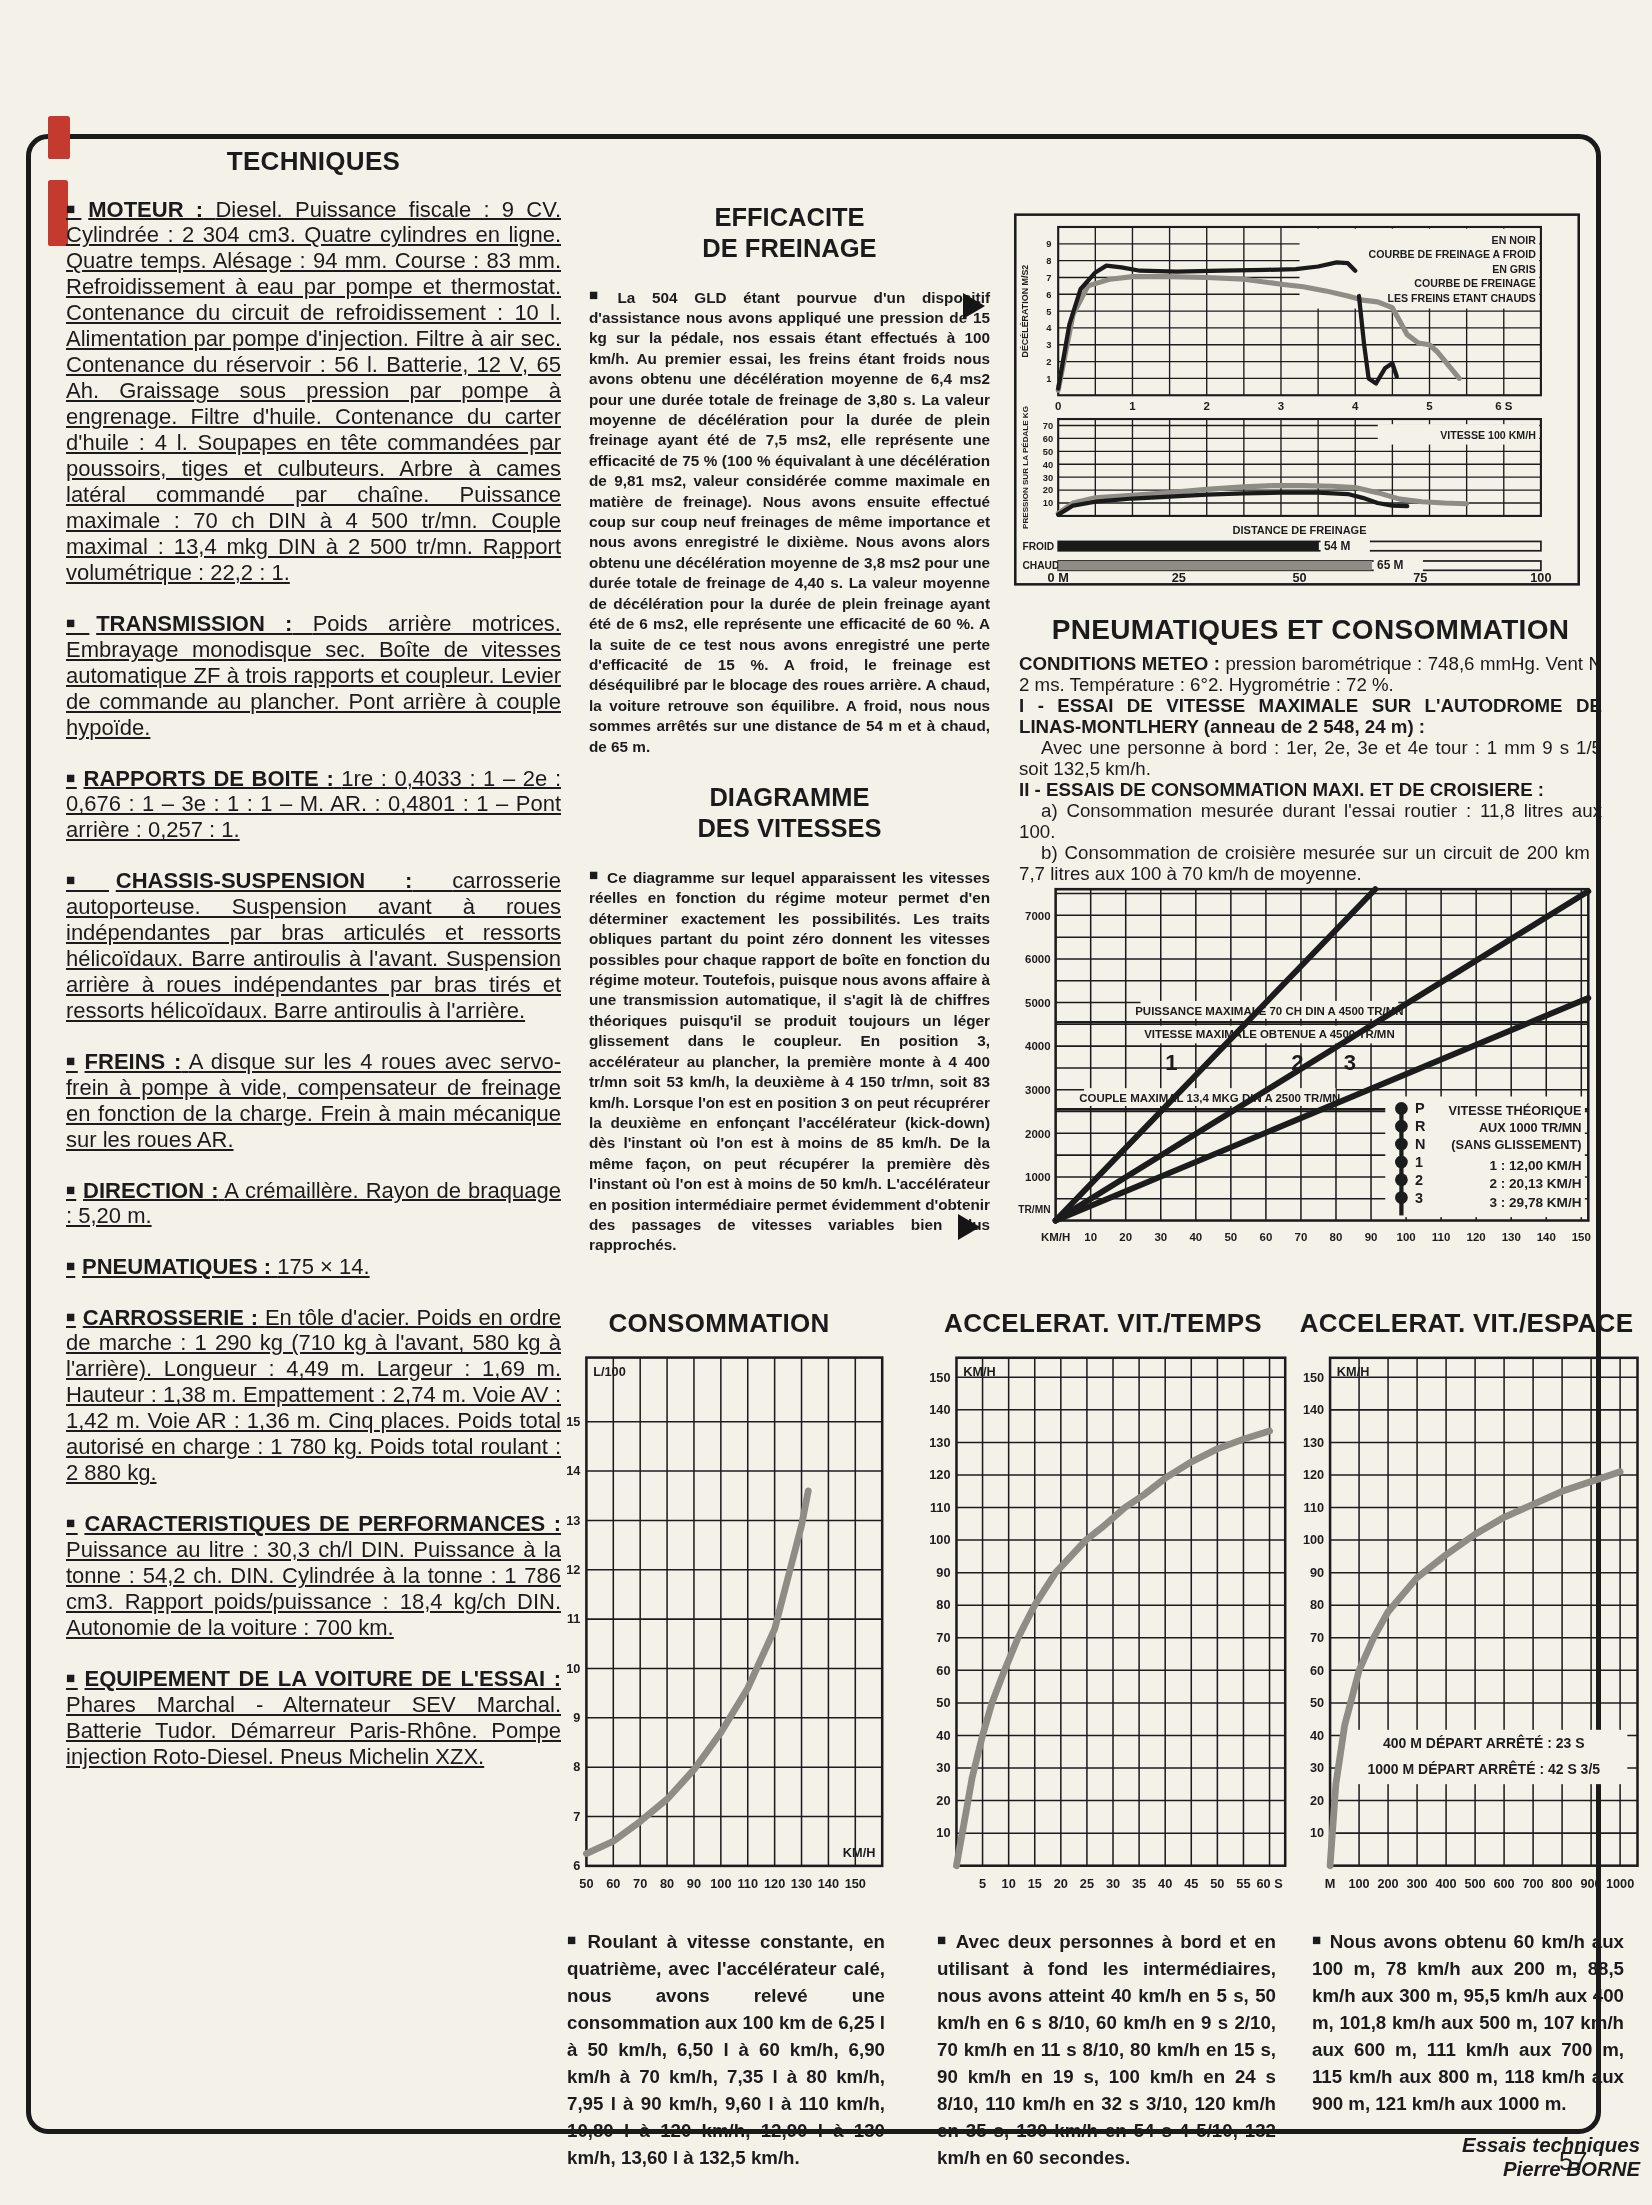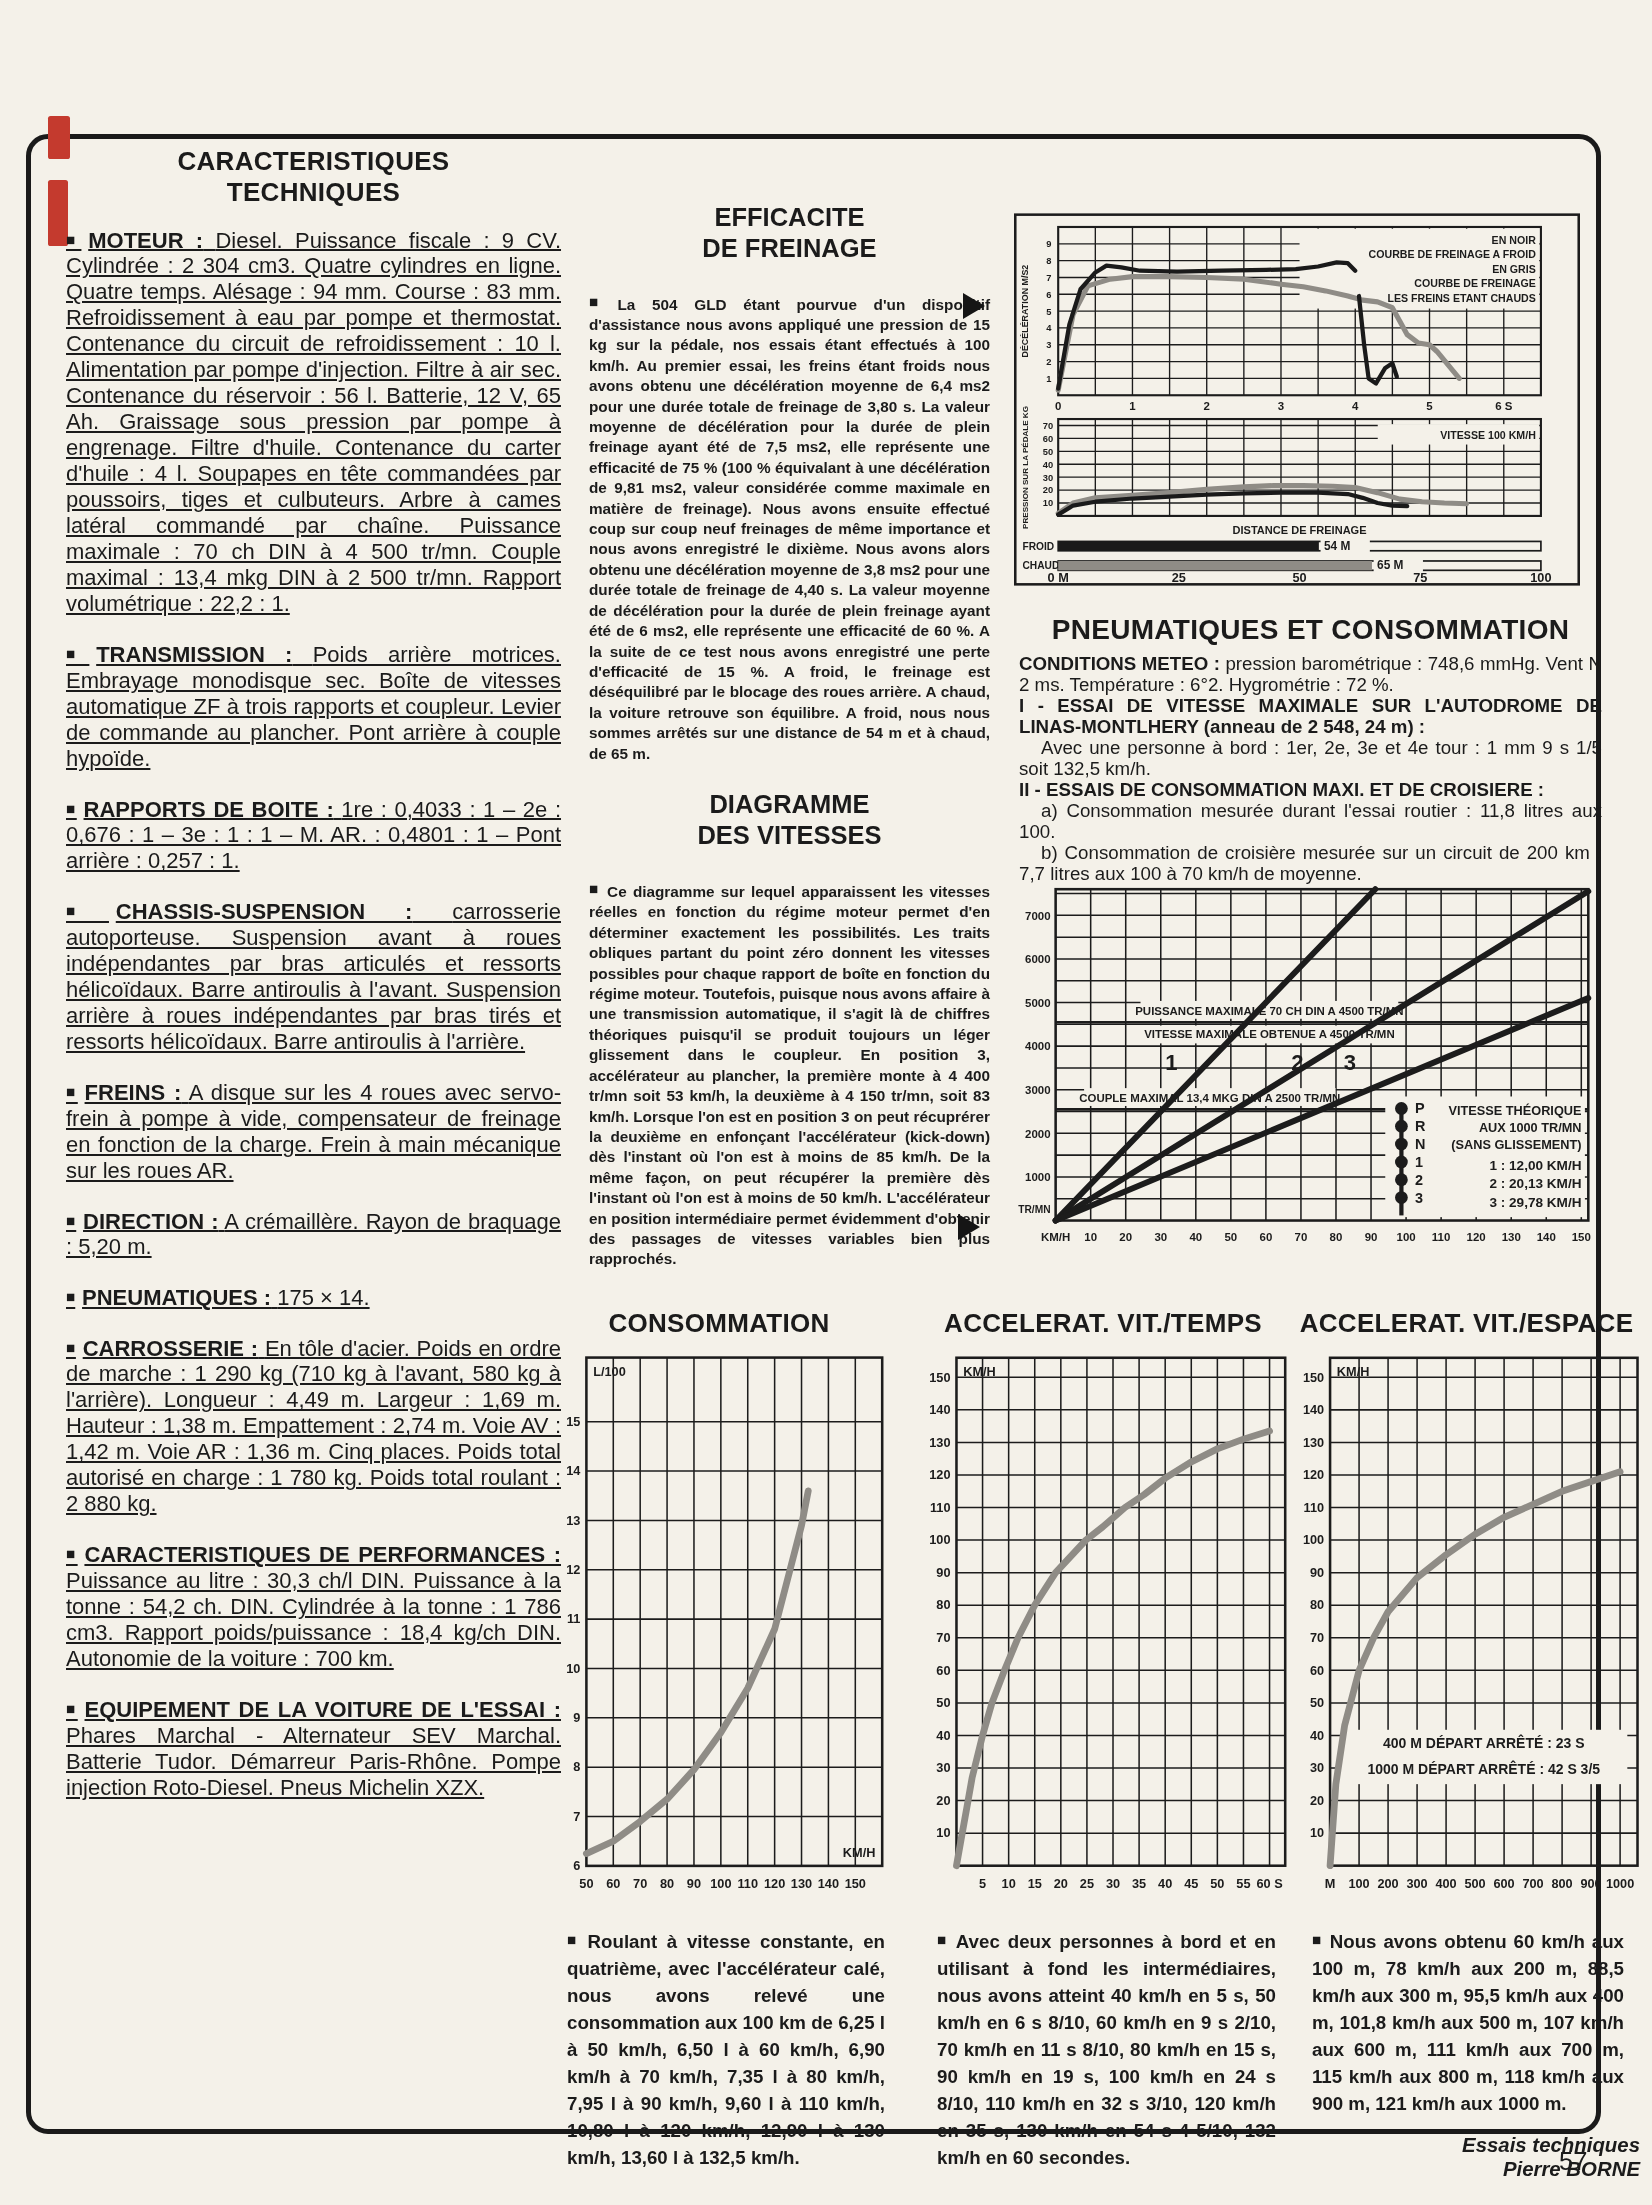--- a/index.html
+++ b/index.html
@@ -8,41 +8,40 @@
   .frame{position:absolute;left:25.5px;top:134px;width:1575px;height:2000px;
          border:5.1px solid #1a1a1a;border-radius:22px;box-sizing:border-box;}
   .redmark{position:absolute;background:#c43a2e;border-radius:2.6px;}
   .abs{position:absolute;}
   .center{text-align:center;}
   .big-title{font-size:26px;font-weight:700;letter-spacing:0.3px;line-height:31px;}
   .col-title{font-size:25.5px;font-weight:700;line-height:31px;}
   .left-p{font-size:22px;line-height:26px;text-align:justify;margin:24px 0 0;text-decoration:underline;}
   .left-p .blt,.mid-p .blt,.bot-p .blt,.perf-p .blt{font-size:15.3px;vertical-align:2.6px;margin-right:6.8px;}
   .lbl{font-weight:700;}
-  .mid-p{font-weight:700;font-size:15.3px;line-height:20.4px;text-align:justify;margin:28px 0 0;}
+  .mid-p{font-weight:700;font-size:15.3px;line-height:20.4px;text-align:justify;margin:21px 0 0;}
   .perf-p{font-size:18.7px;line-height:21px;text-align:justify;margin:0;}
   .perf-p.b{font-weight:700;}
   .perf-p.ind{text-indent:22px;}
   .bot-p{font-weight:700;font-size:18.7px;line-height:27px;text-align:justify;margin:16px;}
   .byline{font-weight:700;font-style:italic;text-align:right;font-size:20.4px;line-height:24px;margin-top:8.5px;}
   .pagenum{font-size:25.5px;font-weight:400;}
   .arrow-right{width:0;height:0;border-left:22px solid #151515;
                border-top:13.6px solid transparent;border-bottom:13.6px solid transparent;}
   .chart{position:absolute;}
 </style>
 </head>
 <body>
 
 <div class="page">
   <div class="frame"></div>
   <div class="redmark" style="left:48px;top:116px;width:22px;height:43px;"></div>
   <div class="redmark" style="left:48px;top:180px;width:20.4px;height:66px;"></div>
 
   <div class="abs" style="left:66px;top:146px;width:495px;">
-    <div class="center big-title">CARACTERISTIQUES</div>
     <div class="center big-title">TECHNIQUES</div>
     <p class="left-p" style="margin-top:18.7px"><span class="blt">■</span><span class="lbl">MOTEUR :</span> <span>Diesel. Puissance fiscale : 9 CV. Cylindrée : 2 304 cm3. Quatre cylindres en ligne. Quatre temps. Alésage : 94 mm. Course : 83 mm. Refroidissement à eau par pompe et thermostat. Contenance du circuit de refroidissement : 10 l. Alimentation par pompe d'injection. Filtre à air sec. Contenance du réservoir : 56 l. Batterie, 12 V, 65 Ah. Graissage sous pression par pompe à engrenage. Filtre d'huile. Contenance du carter d'huile : 4 l. Soupapes en tête commandées par poussoirs, tiges et culbuteurs. Arbre à cames latéral commandé par chaîne. Puissance maximale : 70 ch DIN à 4 500 tr/mn. Couple maximal : 13,4 mkg DIN à 2 500 tr/mn. Rapport volumétrique : 22,2 : 1.</span></p>
     <p class="left-p"><span class="blt">■</span><span class="lbl">TRANSMISSION :</span> <span>Poids arrière motrices. Embrayage monodisque sec. Boîte de vitesses automatique ZF à trois rapports et coupleur. Levier de commande au plancher. Pont arrière à couple hypoïde.</span></p>
     <p class="left-p"><span class="blt">■</span><span class="lbl">RAPPORTS DE BOITE :</span> <span>1re : 0,4033 : 1 – 2e : 0,676 : 1 – 3e : 1 : 1 – M. AR. : 0,4801 : 1 – Pont arrière : 0,257 : 1.</span></p>
     <p class="left-p"><span class="blt">■</span><span class="lbl">CHASSIS-SUSPENSION :</span> <span>carrosserie autoporteuse. Suspension avant à roues indépendantes par bras articulés et ressorts hélicoïdaux. Barre antiroulis à l'avant. Suspension arrière à roues indépendantes par bras tirés et ressorts hélicoïdaux. Barre antiroulis à l'arrière.</span></p>
     <p class="left-p"><span class="blt">■</span><span class="lbl">FREINS :</span> <span>A disque sur les 4 roues avec servo-frein à pompe à vide, compensateur de freinage en fonction de la charge. Frein à main mécanique sur les roues AR.</span></p>
     <p class="left-p"><span class="blt">■</span><span class="lbl">DIRECTION :</span> <span>A crémaillère. Rayon de braquage : 5,20 m.</span></p>
     <p class="left-p"><span class="blt">■</span><span class="lbl">PNEUMATIQUES :</span> <span>175 × 14.</span></p>
     <p class="left-p"><span class="blt">■</span><span class="lbl">CARROSSERIE :</span> <span>En tôle d'acier. Poids en ordre de marche : 1 290 kg (710 kg à l'avant, 580 kg à l'arrière). Longueur : 4,49 m. Largeur : 1,69 m. Hauteur : 1,38 m. Empattement : 2,74 m. Voie AV : 1,42 m. Voie AR : 1,36 m. Cinq places. Poids total autorisé en charge : 1 780 kg. Poids total roulant : 2 880 kg.</span></p>
     <p class="left-p"><span class="blt">■</span><span class="lbl">CARACTERISTIQUES DE PERFORMANCES :</span> <span>Puissance au litre : 30,3 ch/l DIN. Puissance à la tonne : 54,2 ch. DIN. Cylindrée à la tonne : 1 786 cm3. Rapport poids/puissance : 18,4 kg/ch DIN. Autonomie de la voiture : 700 km.</span></p>

